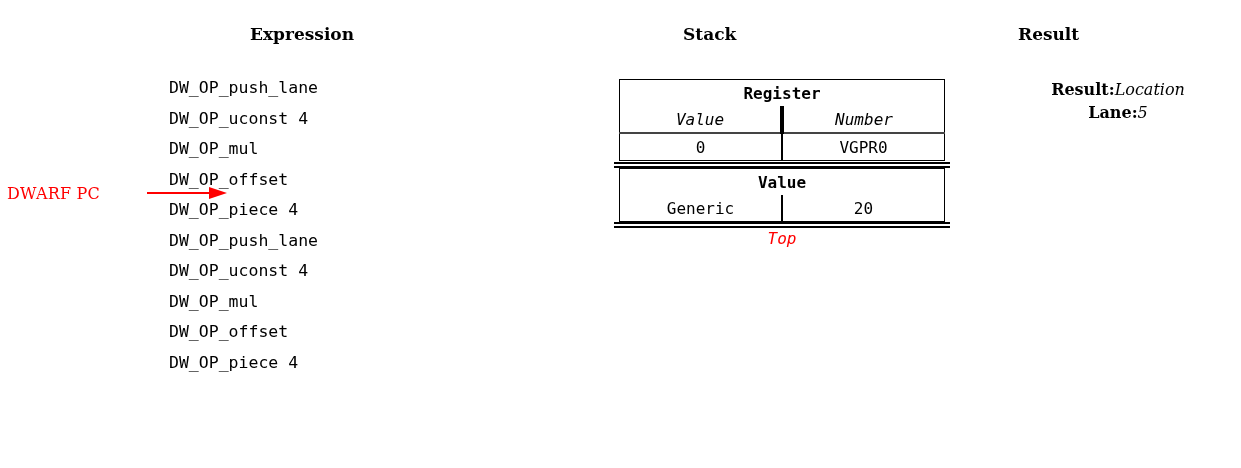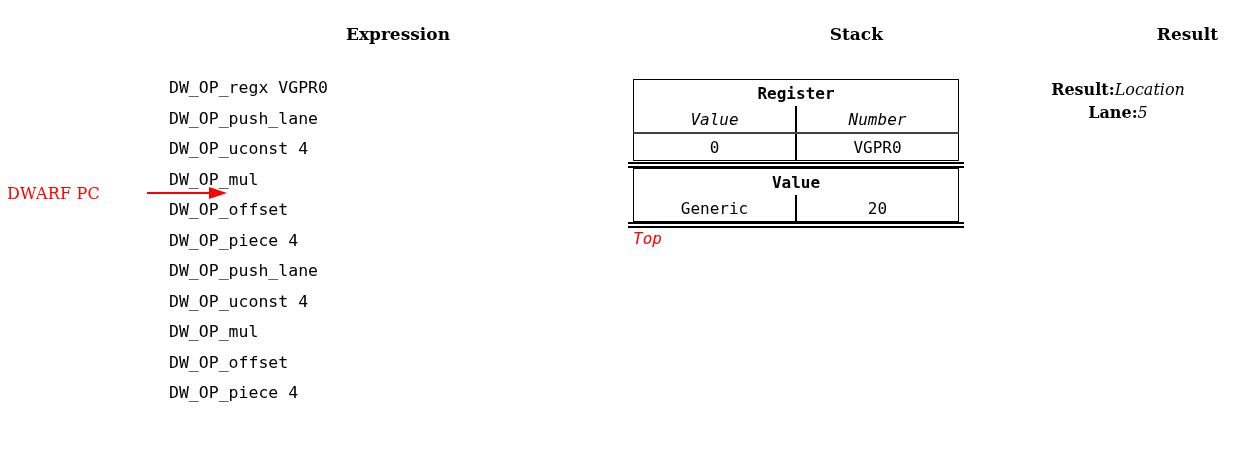--- a/index.html
+++ b/index.html
@@ -15,21 +15,21 @@
     overflow: hidden;
   }
 
   
   .col-heading {
     position: absolute;
     font-family: "DejaVu Serif", serif;
     font-weight: bold;
     font-size: 17px;
     color: #000000;
-    text-align: right;
+    text-align: left;
     white-space: nowrap;
   }
   #heading-expression { left: 250px; top: 24px; width: 200px; }
   #heading-stack      { left: 683px; top: 24px; width: 200px; }
   #heading-context    { left: 1018px; top: 24px; width: 200px; }
 
   
   #expression-list {
     position: absolute;
     left: 169px;
@@ -62,21 +62,21 @@
     letter-spacing: 0.2px;
   }
   #dwarf-pc-arrow {
     display: block;
     margin-left: 0px;
   }
 
   
   #stack-area {
     position: absolute;
-    left: 633px;
+    left: 619px;
     top: 79px;
     width: 328px;
   }
   .stack-table {
     width: 326px;
     border: 1.5px solid #000000;
     border-collapse: collapse;
     table-layout: fixed;
     background: #ffffff;
   }
@@ -93,21 +93,21 @@
   .tbl-title {
     font-weight: bold;
     font-size: 16.5px;
   }
   .tbl-colhead {
     font-style: italic;
     border-bottom: 2px solid #444444;
   }
   .col-left  { width: 163px; }
   .col-right { width: 163px; border-left: 2px solid #000000; }
-  .tbl-colhead.col-right { border-left: 2px solid #000000; }
+  .tbl-colhead.col-right { border-left: 4px solid #000000; }
   .val-red { color: #ff0000; }
 
   
   .stack-sep {
     height: 7px;
     position: relative;
   }
   .stack-sep::before,
   .stack-sep::after {
     content: "";
@@ -133,20 +133,21 @@
     width: 336px;
     height: 1.5px;
     background: #000000;
   }
   #stack-bottom-rule::before { top: 0px; }
   #stack-bottom-rule::after  { top: 4px; }
 
   #stack-top-label {
     margin-top: 1px;
     width: 326px;
+    text-align: center;
     font-family: "DejaVu Sans Mono", monospace;
     font-style: italic;
     font-size: 16px;
     color: #ff0000;
   }
 
   
   #context-block {
     position: absolute;
     left: 1018px;
@@ -167,21 +168,20 @@
 </head>
 <body>
 
 <div class="col-heading" id="heading-expression">Expression</div>
 
 <div class="col-heading" id="heading-stack">Stack</div>
 
 <div class="col-heading" id="heading-context">Result</div>
 
 <div id="expression-list">
-  <div class="expr-line">DW_OP_regx VGPR0</div>
   <div class="expr-line">DW_OP_push_lane</div>
   <div class="expr-line">DW_OP_uconst 4</div>
   <div class="expr-line">DW_OP_mul</div>
   <div class="expr-line">DW_OP_offset</div>
   <div class="expr-line">DW_OP_piece 4</div>
   <div class="expr-line">DW_OP_push_lane</div>
   <div class="expr-line">DW_OP_uconst 4</div>
   <div class="expr-line">DW_OP_mul</div>
   <div class="expr-line">DW_OP_offset</div>
   <div class="expr-line">DW_OP_piece 4</div>

